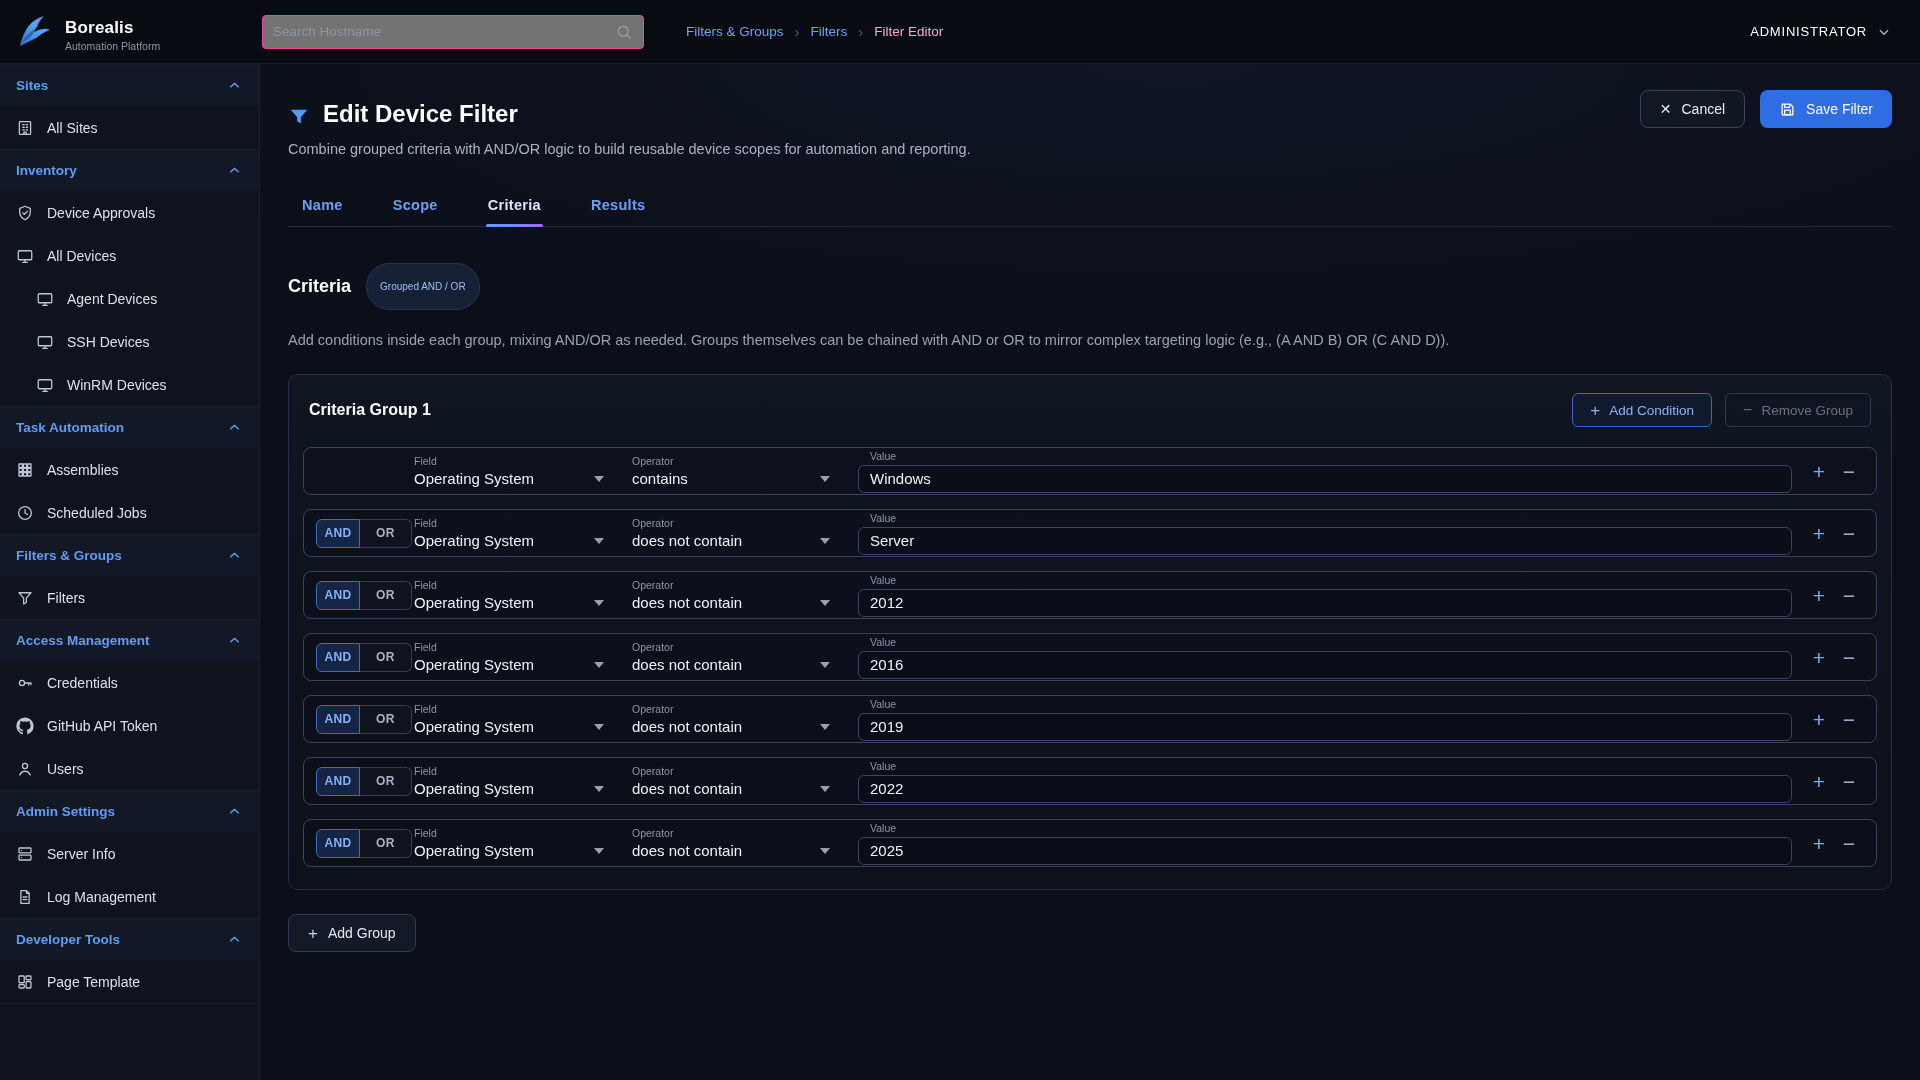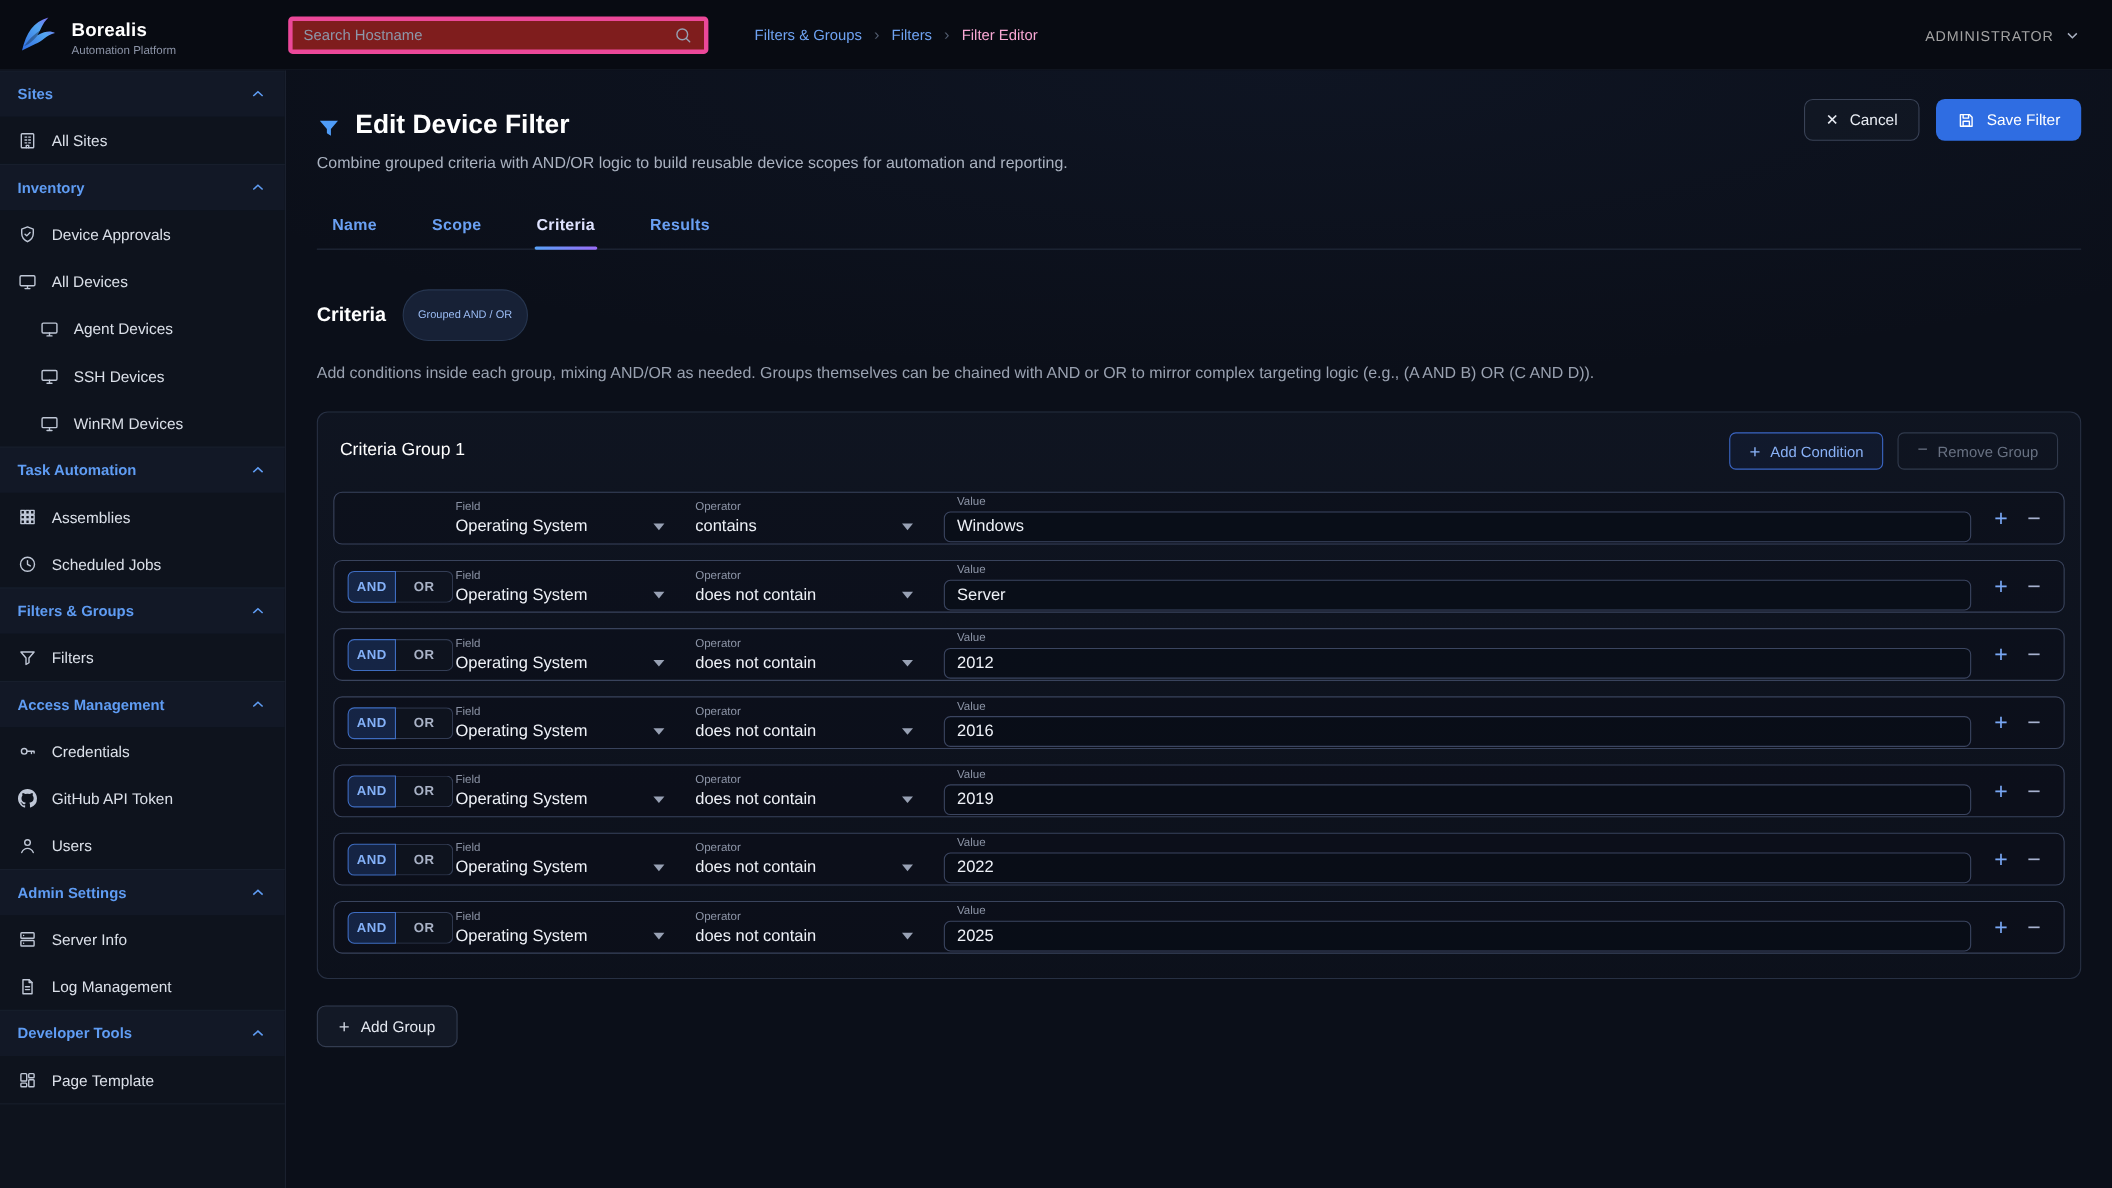--- a/index.html
+++ b/index.html
@@ -7,29 +7,29 @@
   body{font-family:"Liberation Sans",sans-serif;background:#0b0f19;color:#e7ebf2;font-size:14px}
   button{font-family:inherit;cursor:pointer}
   svg.ic{width:18px;height:18px;stroke:currentColor;fill:none;stroke-width:1.7;stroke-linecap:round;stroke-linejoin:round}
 
   
   .topbar{height:64px;background:#080b12;display:flex;align-items:center;border-bottom:1px solid #141a26}
   .brand{width:260px;flex:none;display:flex;align-items:flex-end;gap:11px;padding:0 14px}
   .logo{width:40px;height:40px;flex:none}
   .brand-name{font-size:17px;font-weight:bold;color:#ffffff;letter-spacing:.2px}
   .brand-sub{font-size:10.5px;color:#8b93a6;margin-top:2px}
-  .search{width:382px;height:34px;background:#7f1d1d;border:4px solid #ec4899;border-radius:4px;display:flex;align-items:center;padding:0 10px;margin-left:2px}
+  .search{width:382px;height:34px;background:#737373;border:1px solid #ec4899;border-radius:4px;display:flex;align-items:center;padding:0 10px;margin-left:2px}
   .search input{flex:1;background:transparent;border:none;outline:none;color:#dfe4ee;font-size:13.5px;font-family:inherit}
   .search input::placeholder{color:#8d97a9}
   .search .sicon{color:#97a1b2;display:flex}
   .breadcrumb{display:flex;align-items:center;gap:11px;margin-left:42px;font-size:13.5px}
   .crumb-link{color:#6fa3f2;cursor:pointer}
   .crumb-sep{color:#525c6e;font-size:15px}
   .crumb-current{color:#f9a8d4}
-  .user{margin-left:auto;margin-right:28px;display:flex;align-items:flex-end;gap:9px;font-size:13px;letter-spacing:.8px;color:#a3a3a3;font-weight:500;cursor:pointer}
+  .user{margin-left:auto;margin-right:28px;display:flex;align-items:center;gap:9px;font-size:13px;letter-spacing:.8px;color:#ffffff;font-weight:500;cursor:pointer}
   .user svg{width:16px;height:16px;stroke:#aab2c2;fill:none;stroke-width:2}
 
   
   .layout{display:flex;height:1016px}
   .sidebar{width:260px;flex:none;background:#0e131d;border-right:1px solid #1a202e;overflow:hidden}
   .side-section-header{height:42px;display:flex;align-items:center;padding:0 16px;background:#121826;border-top:1px solid #171e2c;color:#5f9cf3;font-weight:bold;font-size:13.5px;cursor:pointer}
   .side-section-header .chev{margin-left:auto;display:flex;color:#5f9cf3}
   .side-section-header .chev svg{width:17px;height:17px;stroke:currentColor;fill:none;stroke-width:2}
   .side-item{height:43px;display:flex;align-items:center;gap:13px;padding:0 16px;color:#dbe0e9;font-size:14px;cursor:pointer}
   .side-item.indent{padding-left:36px}
@@ -53,21 +53,21 @@
   .tab.active{color:#dfe3ff}
   .tab.active::after{content:"";position:absolute;left:0;right:0;bottom:-1px;height:3px;border-radius:2px;background:linear-gradient(90deg,#58a2f8,#9a6cf8)}
 
   .crit-head{display:flex;align-items:center;gap:15px;margin-top:36px}
   .crit-head h2{font-size:18px;color:#fff}
   .badge{background:#172136;border:1px solid #273650;color:#9cbdf5;font-size:10px;padding:17px 13px;border-radius:999px}
   .crit-help{margin-top:22px;color:#99a1b0;font-size:14.5px}
 
   .card{margin-top:26px;border:1px solid #273043;border-radius:10px;background:linear-gradient(180deg,rgba(20,27,42,.45),rgba(14,19,30,.45));padding:16px 14px 22px}
   .card-head{display:flex;align-items:center;padding:2px 6px 6px}
-  .card-title{font-size:16px;font-weight:normal;color:#fff}
+  .card-title{font-size:16px;font-weight:bold;color:#fff}
   .card-actions{margin-left:auto;display:flex;gap:13px}
   .btn-add-cond{height:34px;padding:0 17px;border:1px solid #3b66c4;border-radius:6px;background:rgba(47,95,190,.08);color:#8ab2f7;font-size:13.5px;display:flex;align-items:center;gap:9px}
   .btn-add-cond .g{font-size:17px;line-height:1}
   .btn-remove-group{height:34px;padding:0 17px;border:1px solid #313a4c;border-radius:6px;background:transparent;color:#687182;font-size:13.5px;display:flex;align-items:center;gap:9px}
   .btn-remove-group .g{font-size:16px;line-height:1}
 
   .cond-row{display:flex;align-items:center;border:1px solid #39435c;border-radius:8px;margin-top:14px;height:48px;padding:0 12px;background:rgba(10,14,24,.45)}
   .joiner{width:98px;flex:none;display:flex;align-items:center}
   .seg{height:29px;display:flex;align-items:center;justify-content:center;font-size:12px;font-weight:bold;letter-spacing:.4px}
   .seg-and{width:44px;background:rgba(56,112,218,.22);border:1px solid #3e6cc0;border-radius:6px 0 0 6px;color:#84b1f8}

